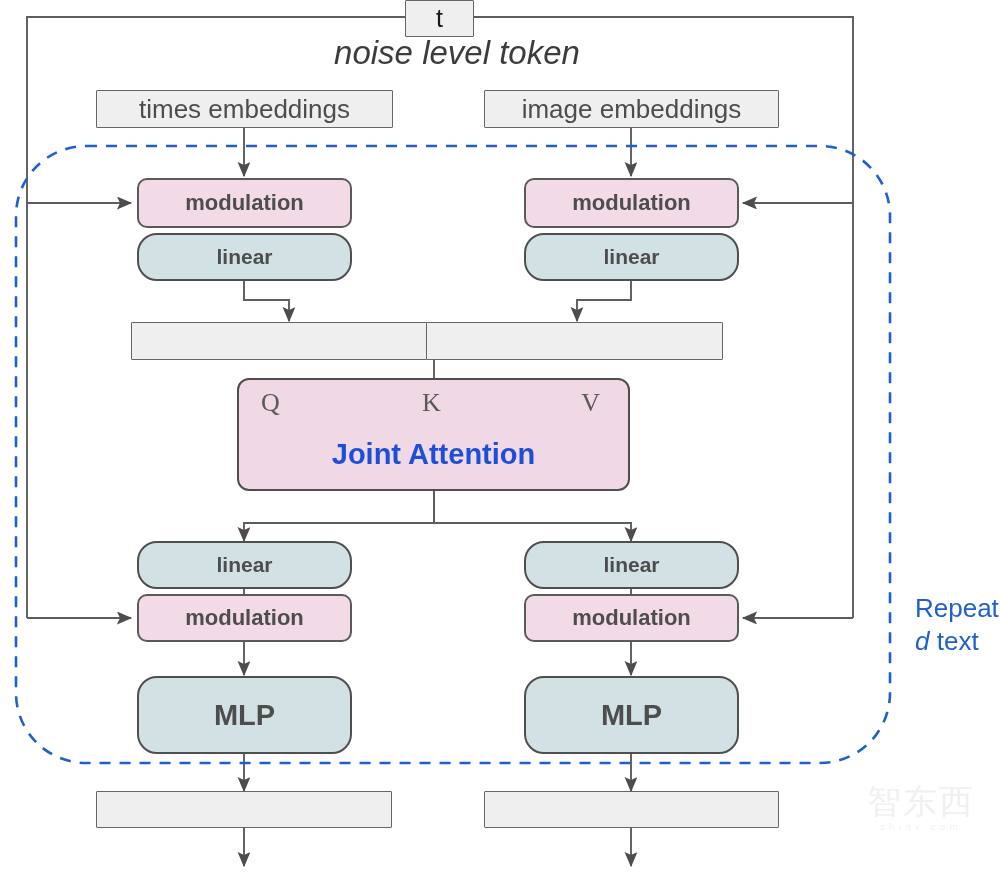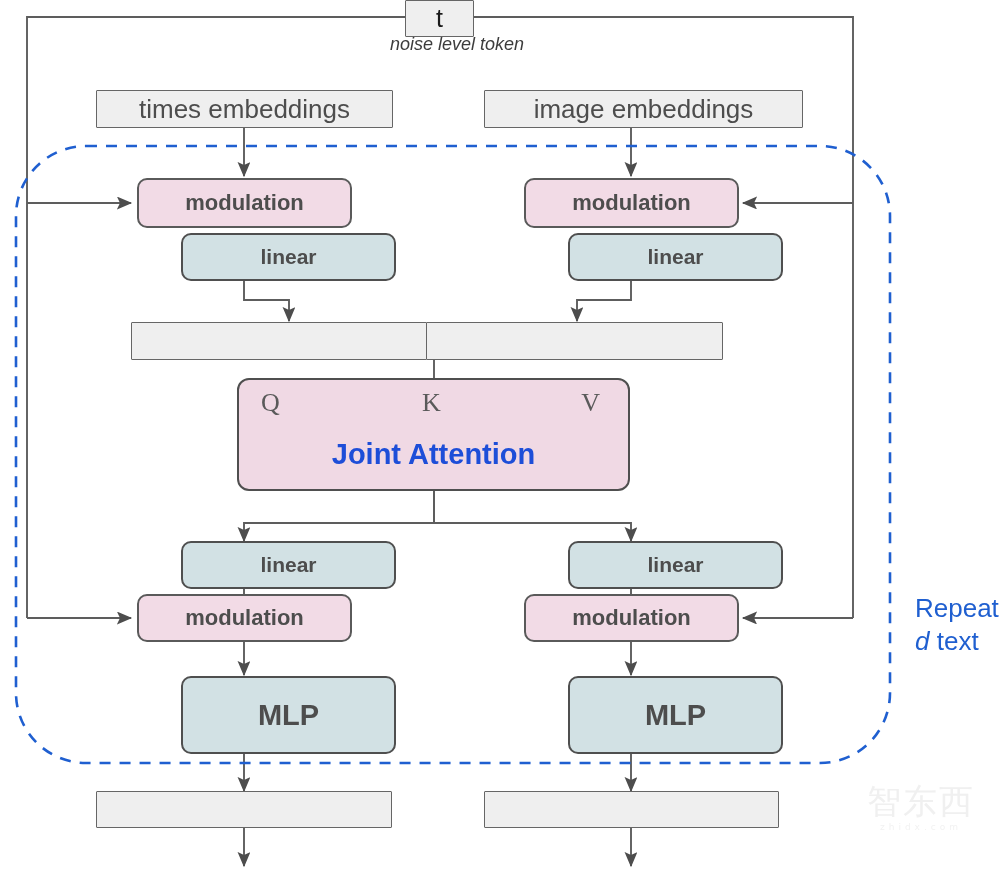--- a/index.html
+++ b/index.html
@@ -43,23 +43,22 @@
     background: #f2dbe6;
     border: 2px solid #5a5a5a;
     border-radius: 10px;
     font-weight: bold;
     text-align: right;
   }
   
   .box-teal {
     background: #d2e1e4;
     border: 2px solid #4f4f4f;
-    border-radius: 10px;
+    border-radius: 20px;
     font-weight: bold;
-    margin-left: 44px;
   }
   .box-attn {
     background: #f0d9e4;
     border: 2.2px solid #4f4f4f;
     border-radius: 12px;
     position: absolute;
     box-sizing: border-box;
   }
   .attn-title {
     position: absolute;
@@ -73,21 +72,21 @@
   .qkv {
     position: absolute;
     top: 8px;
     font-family: "Liberation Serif", serif;
     font-size: 26px;
     color: #5a5a5a;
   }
   .lbl-token {
     position: absolute;
     font-style: italic;
-    font-size: 18px;
+    font-size: 33px;
     color: #3c3c3c;
   }
   .lbl-repeat {
     position: absolute;
     color: #1f5fd0;
     font-size: 26px;
     line-height: 1.28;
   }
   .lbl-repeat i { font-style: italic; }
   .t-box {
@@ -184,21 +183,21 @@
   <div class="node box-plain t-box" style="left:405px; top:0px; width:69px; height:37px;">
     <span>t</span>
   </div>
 
   <div class="lbl-token" style="left:317px; top:34px; width:280px; text-align:center;">noise level token</div>
 
   <div class="node box-plain emb-box" style="left:96px; top:90px; width:297px; height:38px;">
     <span>times embeddings</span>
   </div>
 
-  <div class="node box-plain emb-box" style="left:484px; top:90px; width:319px; height:38px;">
+  <div class="node box-plain emb-box" style="left:484px; top:90px; width:295px; height:38px;">
     <span>image embeddings</span>
   </div>
 
   <div class="node box-pink mod-text" style="left:137px; top:178px; width:215px; height:50px;">
     <span>modulation</span>
   </div>
 
   <div class="node box-teal lin-text" style="left:137px; top:233px; width:215px; height:48px;">
     <span>linear</span>
   </div>

